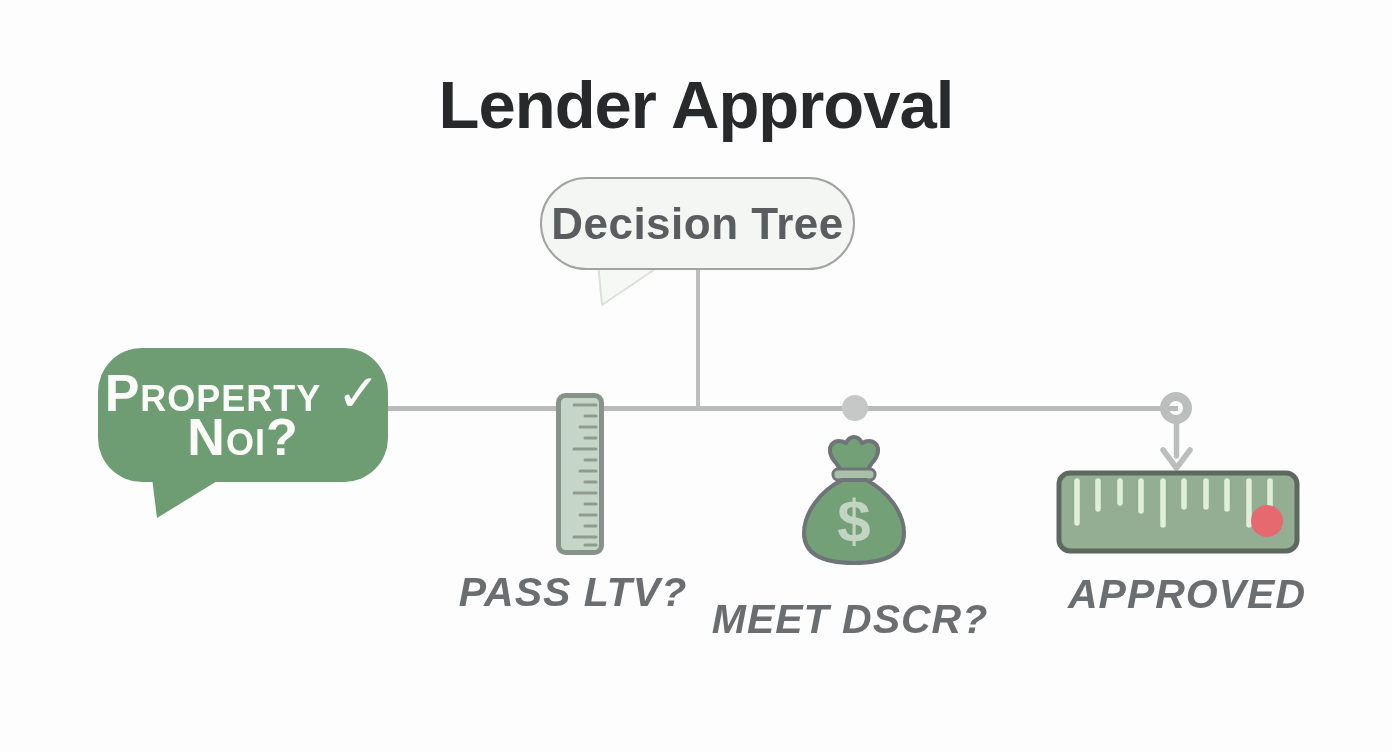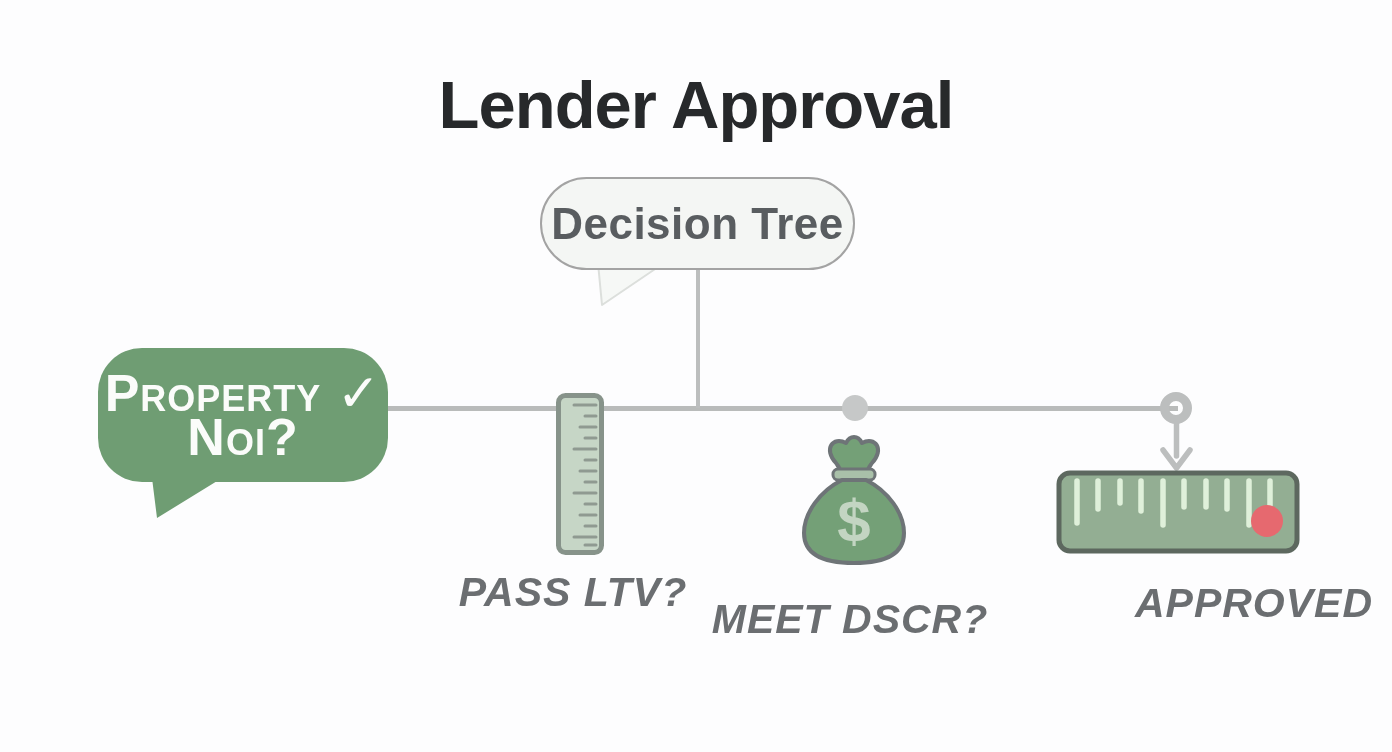--- a/index.html
+++ b/index.html
@@ -62,21 +62,21 @@
   .ruler-h{position:absolute;left:1056px;top:470px;z-index:4;}
 
   
   .branch-label{
     position:absolute;
     font-size:41px;font-weight:700;color:#6b6e71;letter-spacing:1px;
     white-space:nowrap;transform:translateX(-50%);font-style:italic;
   }
   .lbl-ltv{left:573px;top:569px;}
   .lbl-dscr{left:850px;top:576px;margin-top:20px;}
-  .lbl-approved{left:1254px;top:571px;margin-top:9px;}
+  .lbl-approved{left:1187px;top:571px;}
 </style>
 </head>
 <body>
 
 <div id="stage">
 
   <div class="title">Lender Approval</div>
 
   <div class="h-line"></div>
   <div class="v-line"></div>

